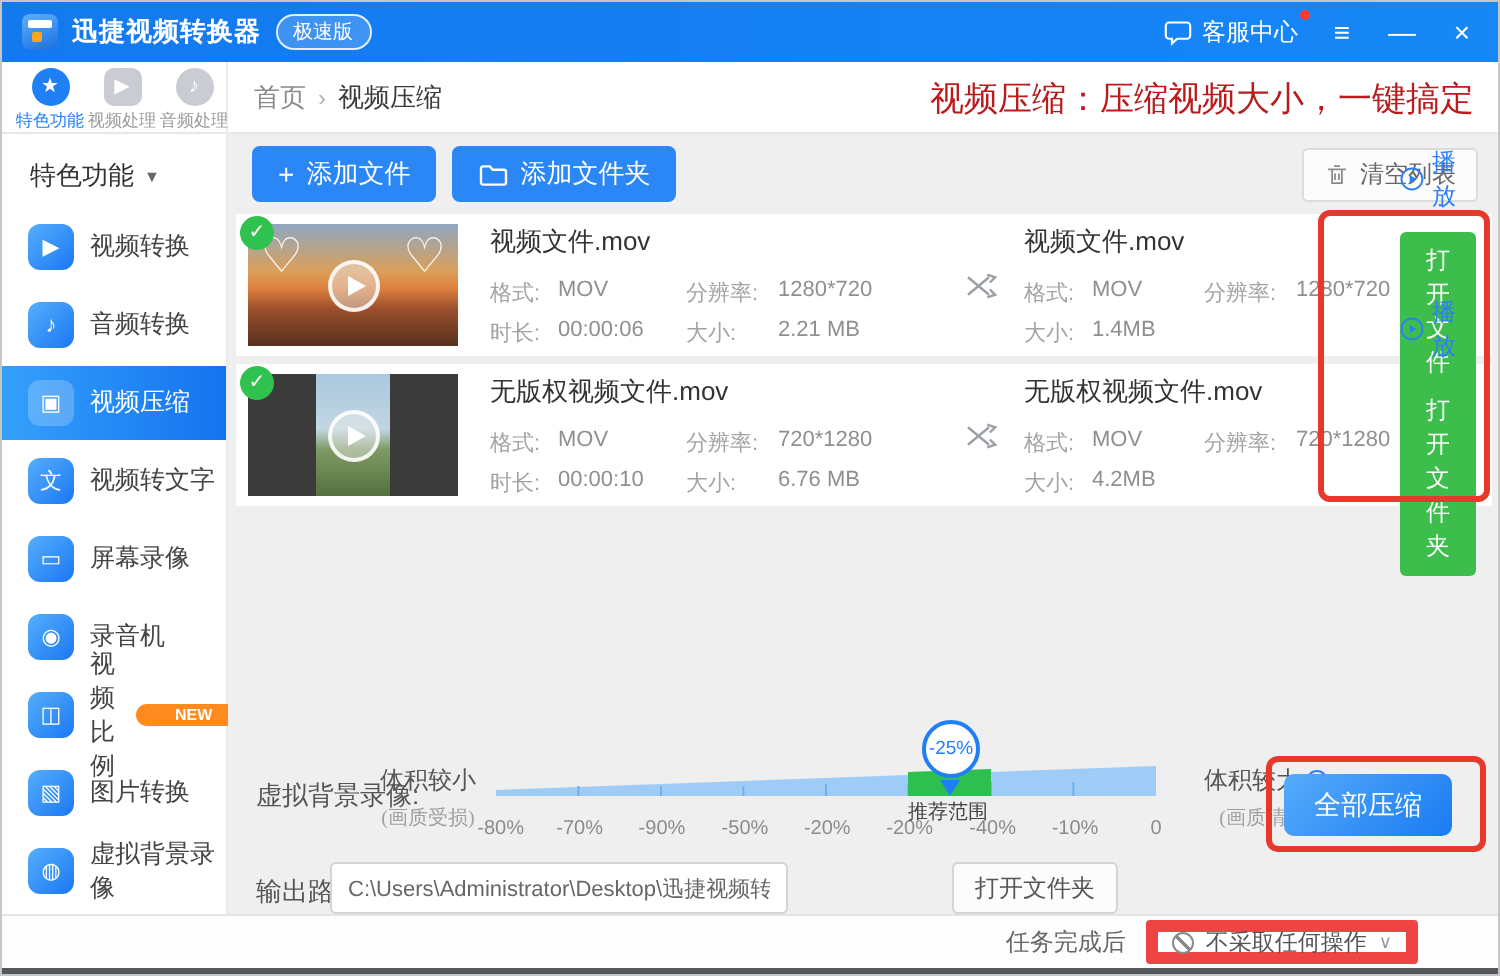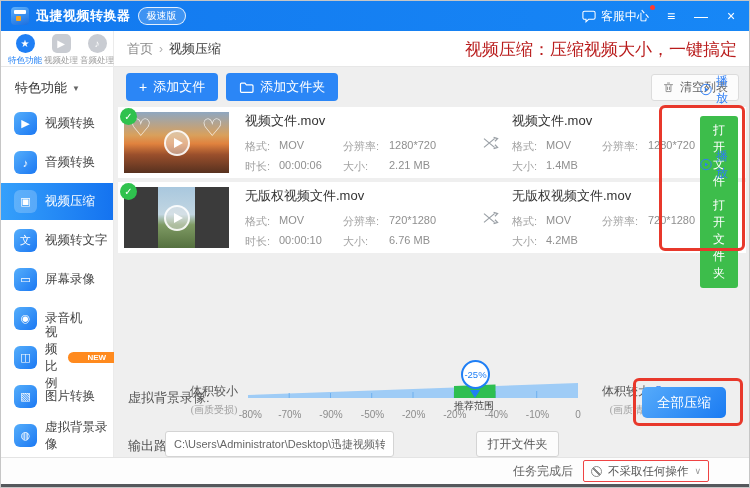--- a/index.html
+++ b/index.html
@@ -92,21 +92,21 @@
 
   .outpath-label { left:127px; top:436px; font-size:13px; color:#555; }
   .outpath-input { left:164px; top:430px; width:229px; height:26px; border:1px solid #d4d4d4; border-radius:3px; background:#fff; font-size:11px; color:#666; padding:0 8px; font-family:inherit; }
   .btn-plain { height:26px; background:#fcfcfc; border:1px solid #d4d4d4; border-radius:3px; font-size:12px; color:#555; cursor:pointer; font-family:inherit; }
   .btn-changedir { left:401px; top:430px; width:67px; }
   .btn-openout { left:475px; top:430px; width:83px; }
 
   
   .statusbar { position:absolute; left:0; right:0; bottom:0; height:30px; background:#fdfdfd; border-top:1px solid #e4e4e4; display:flex; align-items:center; justify-content:flex-end; padding:0 40px 3px 0; gap:10px; }
   .after-task { font-size:12px; color:#666; }
-  .dropdown { display:flex; align-items:center; gap:6px; border:1px solid #ef4444; border-radius:2px; background:#fff; height:22px; padding:0 7px; font-size:11.5px; color:#555; cursor:pointer; }
+  .dropdown { display:flex; align-items:center; gap:6px; border:6px solid #ef4444; border-radius:2px; background:#fff; height:22px; padding:0 7px; font-size:11.5px; color:#555; cursor:pointer; }
   .no-action-icon { width:11px; height:11px; border:1px solid #8a8a8a; border-radius:50%; background:linear-gradient(45deg,transparent 44%,#8a8a8a 44%,#8a8a8a 56%,transparent 56%); }
   .dd-chevron { font-size:9px; color:#999; }
   .bottom-edge { position:absolute; left:0; right:0; bottom:0; height:3px; background:#55585c; z-index:5; }
 
   
   .redbox { position:absolute; border:3px solid #e8382b; border-radius:6px; pointer-events:none; z-index:4; }
   .redbox-actions { left:658px; top:104px; width:86px; height:146px; }
   .redbox-compress { left:632px; top:377px; width:110px; height:48px; }
 
   svg { display:block; }

